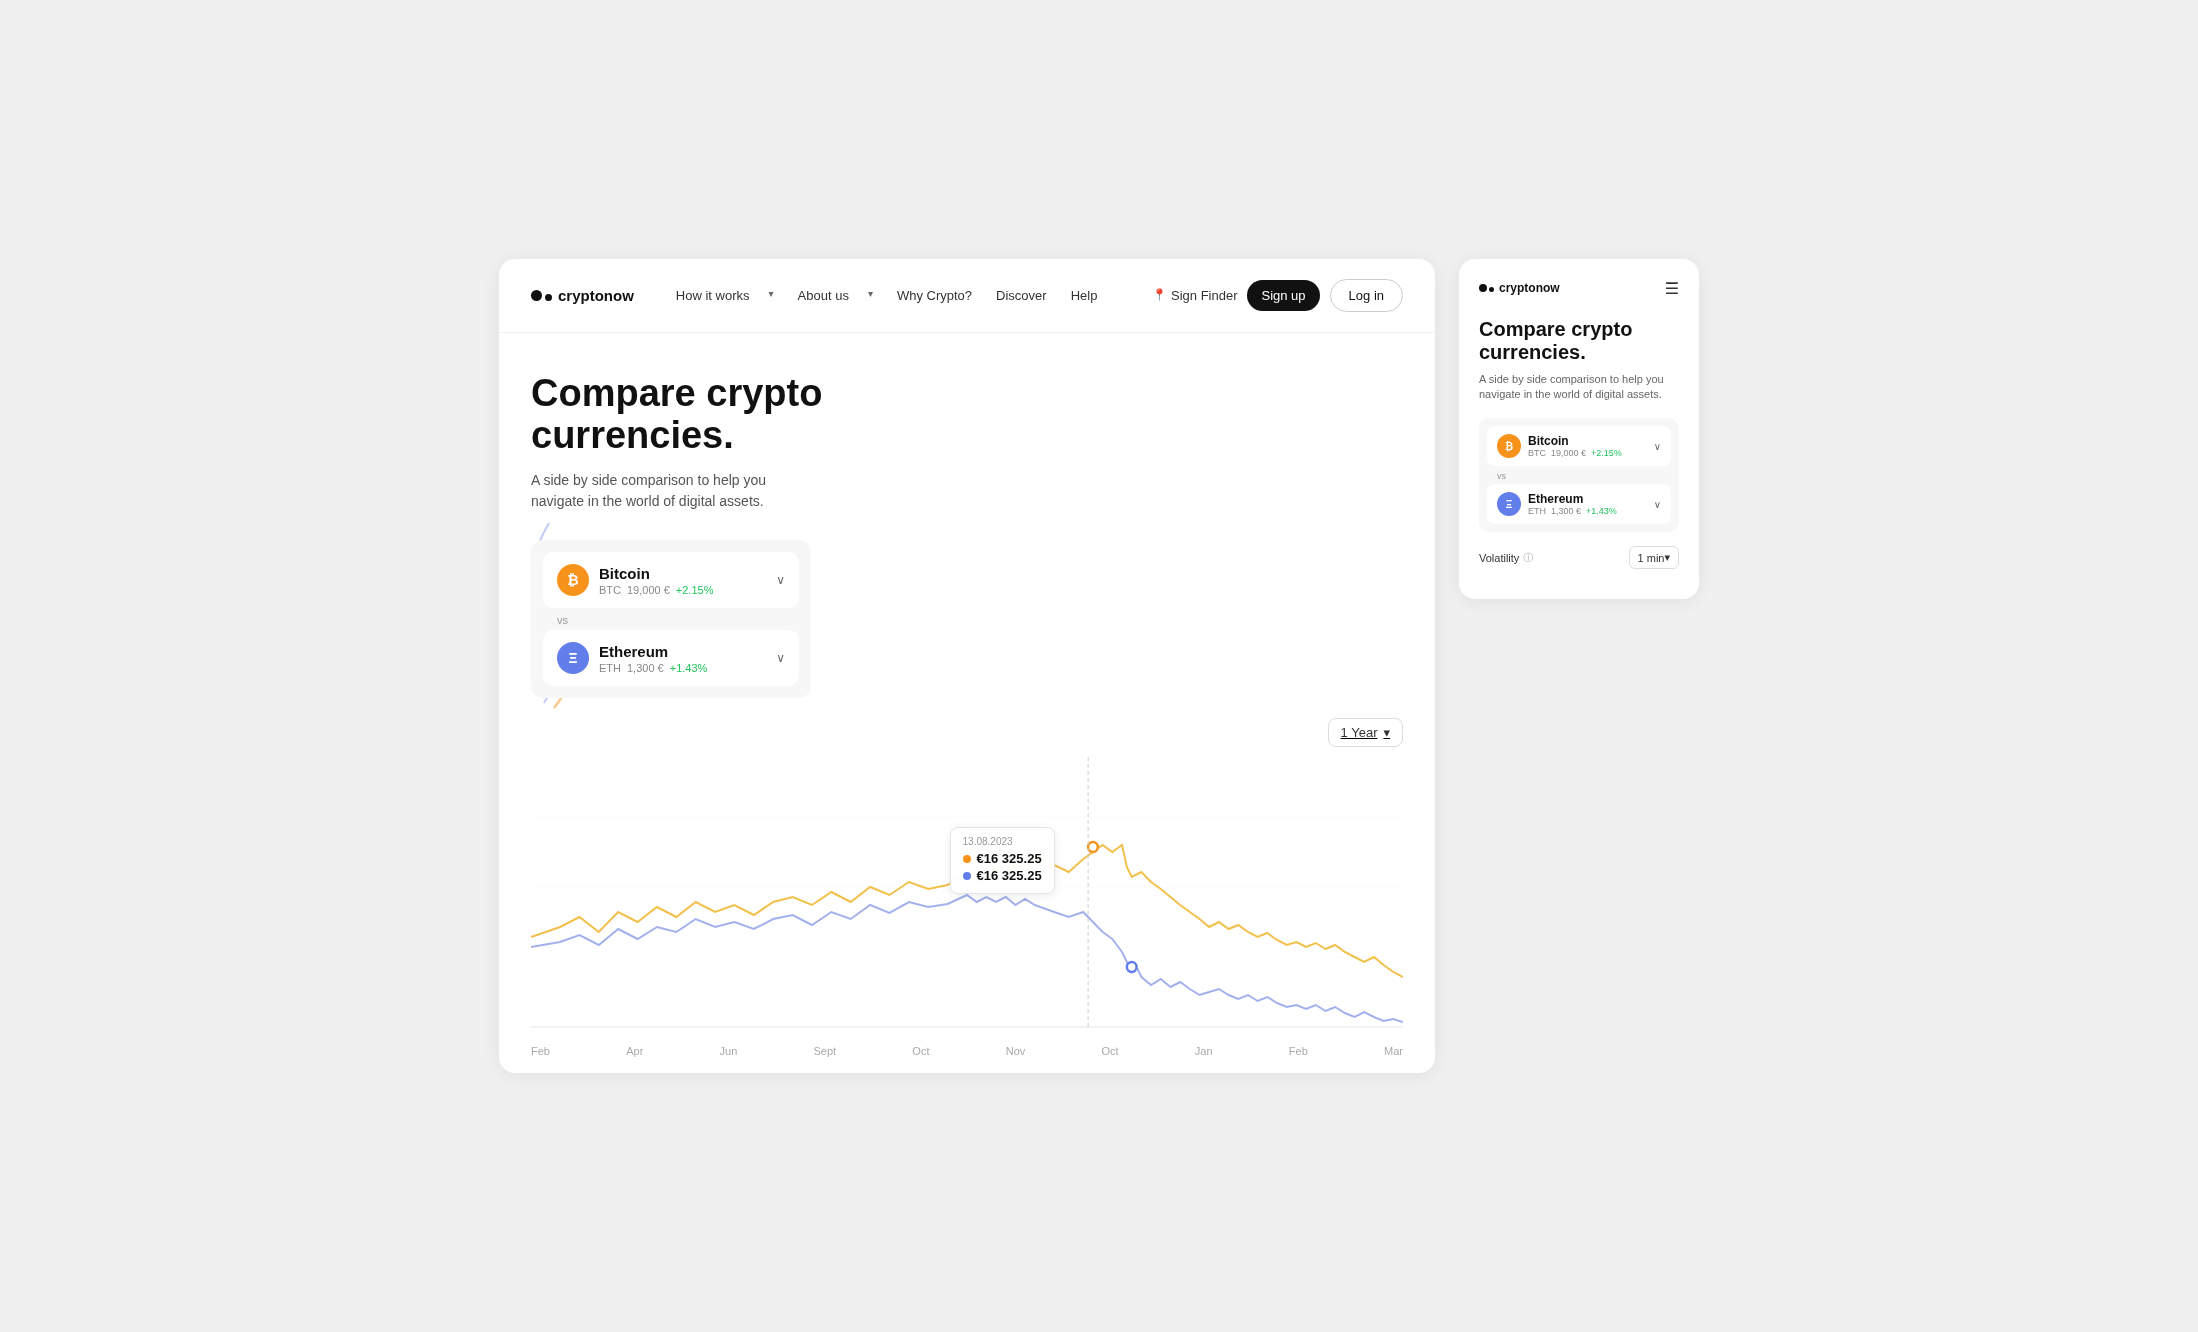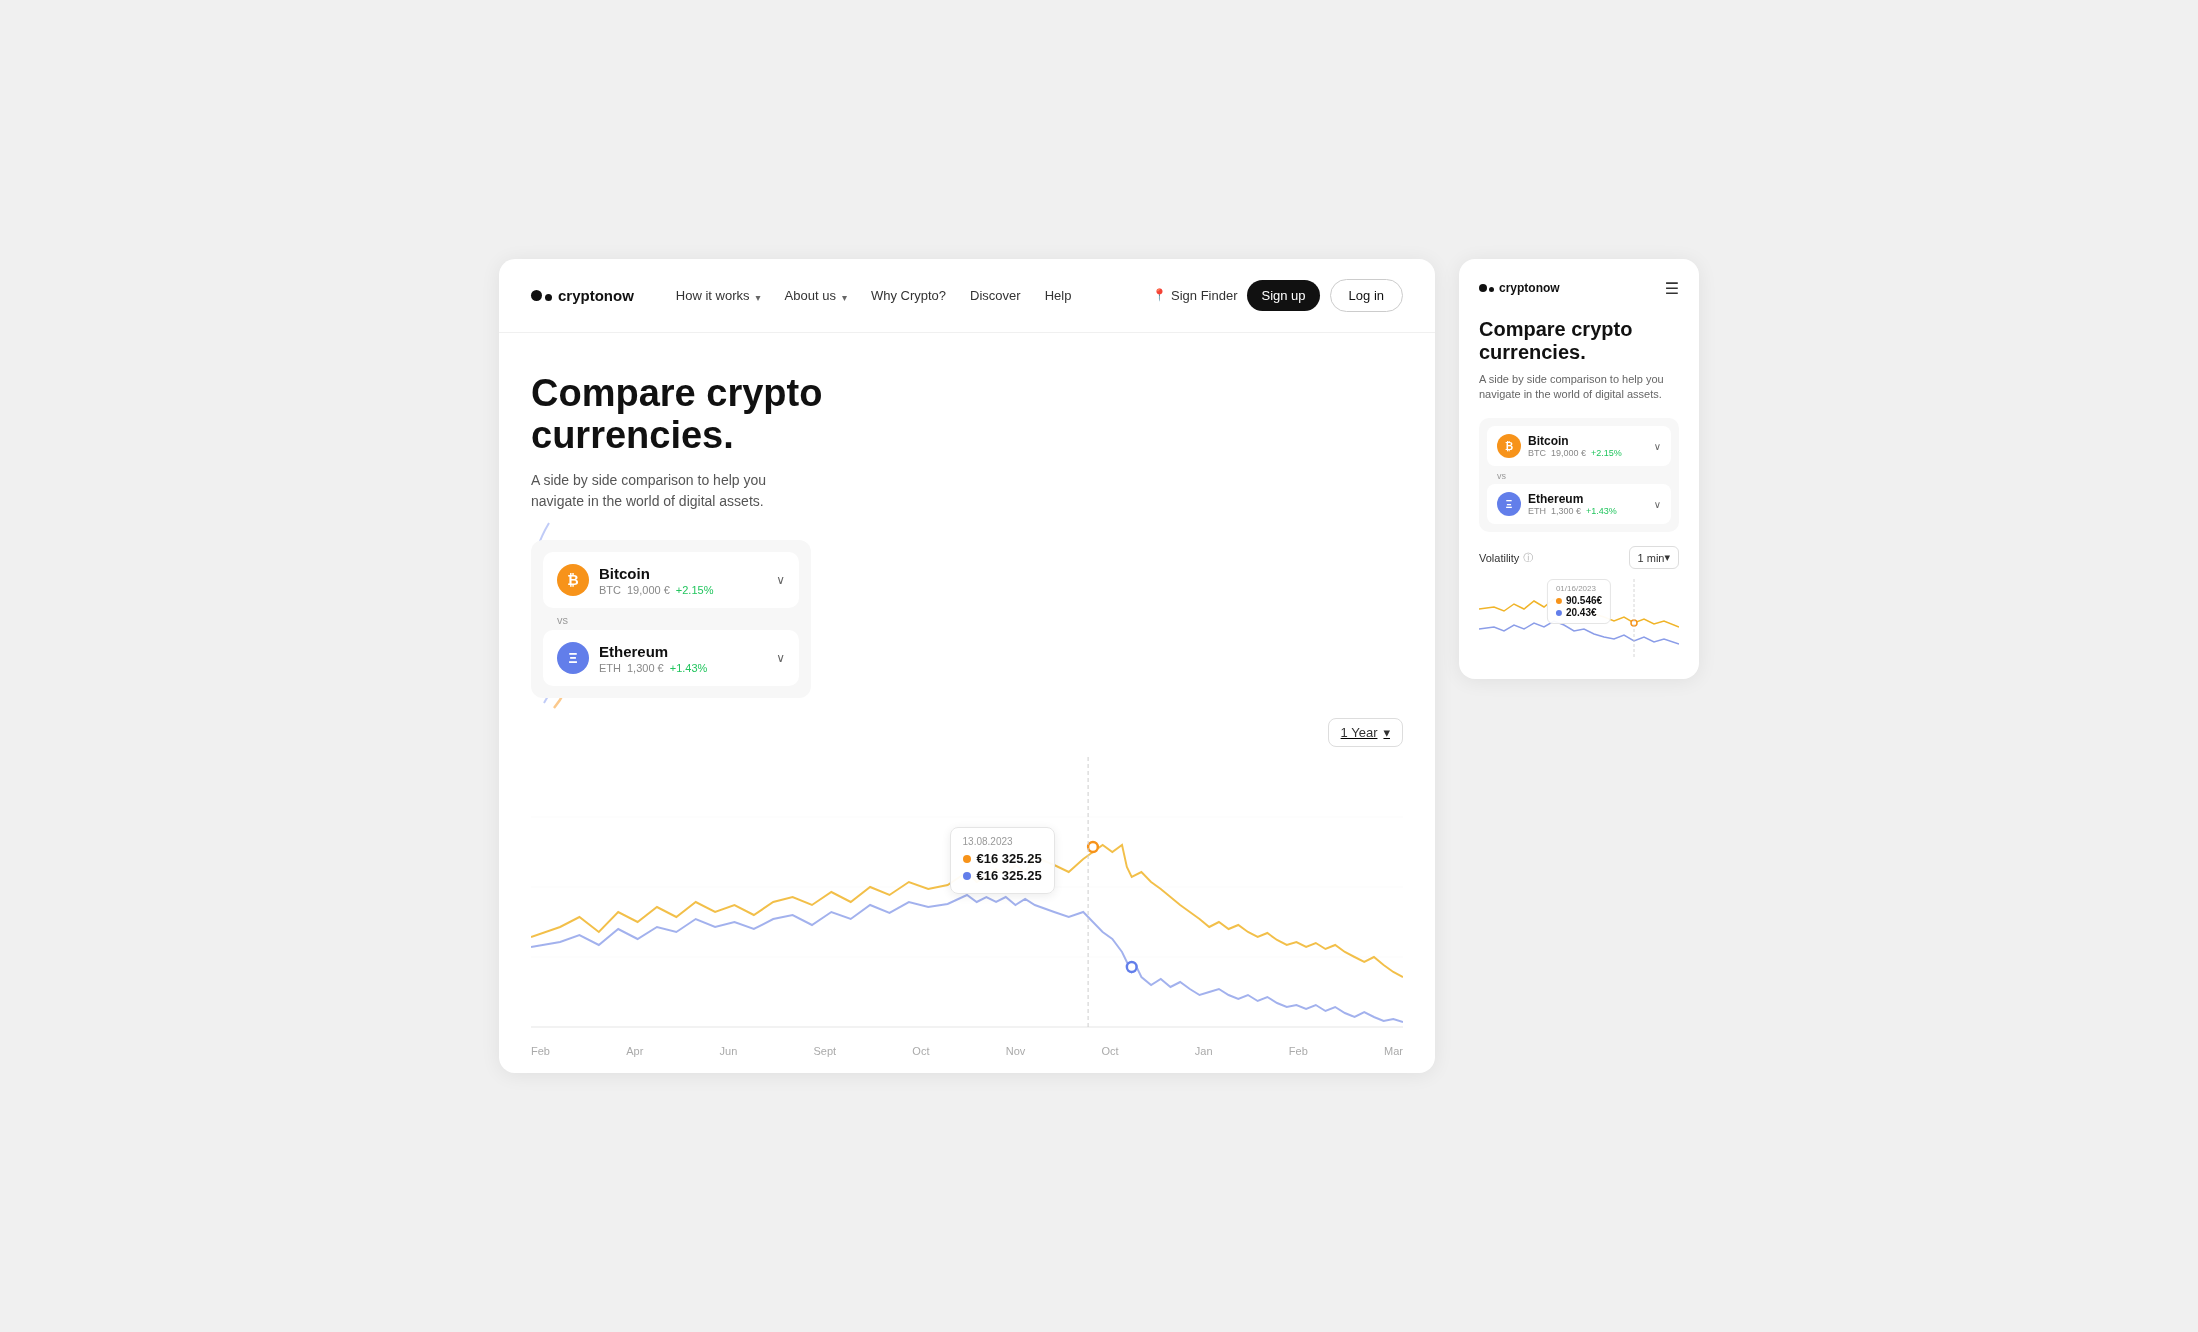--- a/index.html
+++ b/index.html
@@ -68,22 +68,22 @@
       flex: 1;
     }
     .nav-link {
       font-size: 13px;
       color: #333;
       padding: 6px 10px;
       border-radius: 6px;
       cursor: pointer;
       white-space: nowrap;
       display: flex;
-      align-items: flex-end;
-      gap: 6px;
+      align-items: flex-start;
+      gap: 19px;
     }
     .nav-chevron { font-size: 10px; color: #666; }
     .nav-actions {
       display: flex;
       align-items: center;
       gap: 10px;
       flex-shrink: 0;
     }
     .store-finder {
       display: flex;
@@ -593,42 +593,14 @@
       <div class="mobile-vol-label">
         <span>Volatility</span>
         <span class="mobile-vol-info">ⓘ</span>
       </div>
       <div class="mobile-time-select">
         <span>1 min</span>
         <span>▾</span>
       </div>
     </div>
 
-    <div class="mobile-chart">
-      <div class="mobile-tooltip">
-        <div class="mobile-tooltip-date">01/16/2023</div>
-        <div class="mobile-tooltip-row">
-          <div class="mobile-tooltip-dot" style="background:#f7931a;"></div>
-          <span class="mobile-tooltip-value">90.546€</span>
-        </div>
-        <div class="mobile-tooltip-row">
-          <div class="mobile-tooltip-dot" style="background:#627eea;"></div>
-          <span class="mobile-tooltip-value">20.43€</span>
-        </div>
-      </div>
-
-      <svg class="mobile-chart-svg" viewBox="0 0 200 80" preserveAspectRatio="none">
-
-        <path d="M 0 30 L 15 28 L 25 32 L 35 25 L 45 30 L 55 22 L 65 28 L 75 20
-                 L 85 25 L 95 30 L 105 28 L 115 35 L 125 38 L 135 42 L 145 38
-                 L 155 44 L 165 40 L 175 45 L 185 42 L 200 48" stroke="#f0b429" stroke-width="1.5" fill="none"></path>
-
-        <path d="M 0 50 L 15 48 L 25 52 L 35 46 L 45 50 L 55 44 L 65 48 L 75 42
-                 L 85 46 L 95 52 L 105 50 L 115 55 L 125 58 L 135 60 L 145 56
-                 L 155 62 L 165 58 L 175 63 L 185 60 L 200 65" stroke="#8b9de8" stroke-width="1.5" fill="none"></path>
-
-        <circle cx="155" cy="44" r="3" fill="white" stroke="#f7931a" stroke-width="1.5"></circle>
-
-        <line x1="155" y1="0" x2="155" y2="80" stroke="#ccc" stroke-width="0.8" stroke-dasharray="3,2"></line>
-      </svg>
-    </div>
   </div>
 </div>
 
 </body></html>

